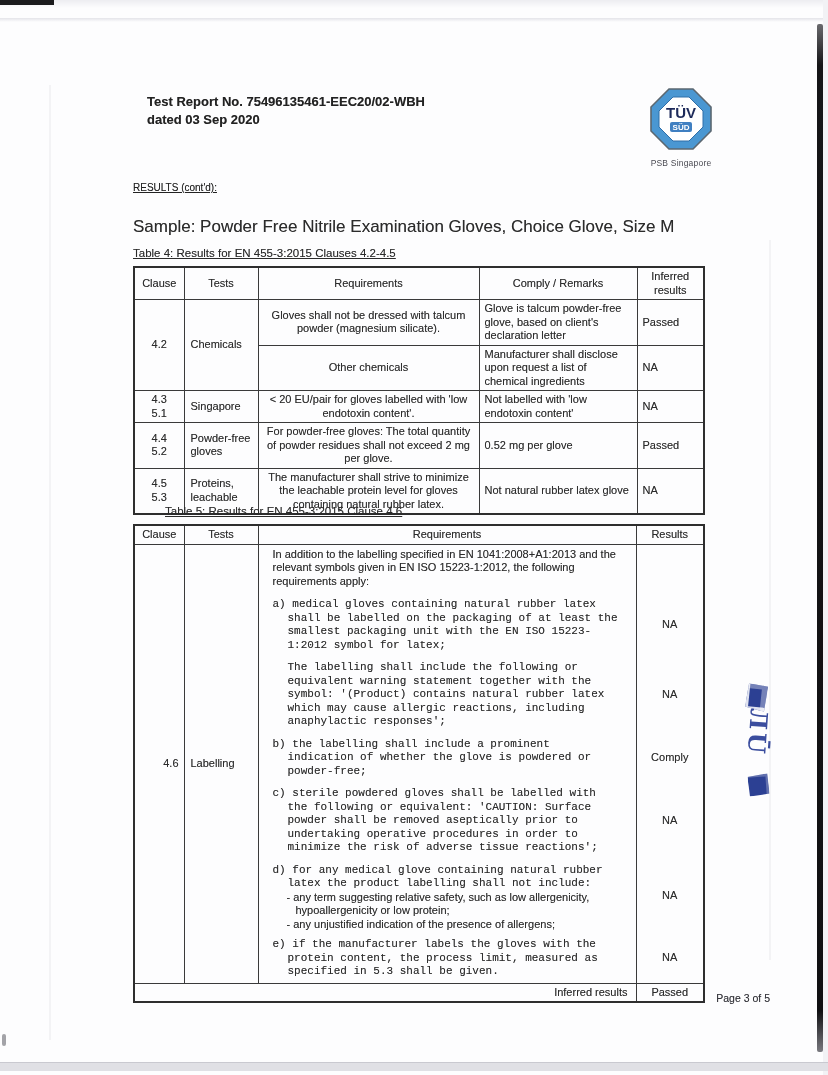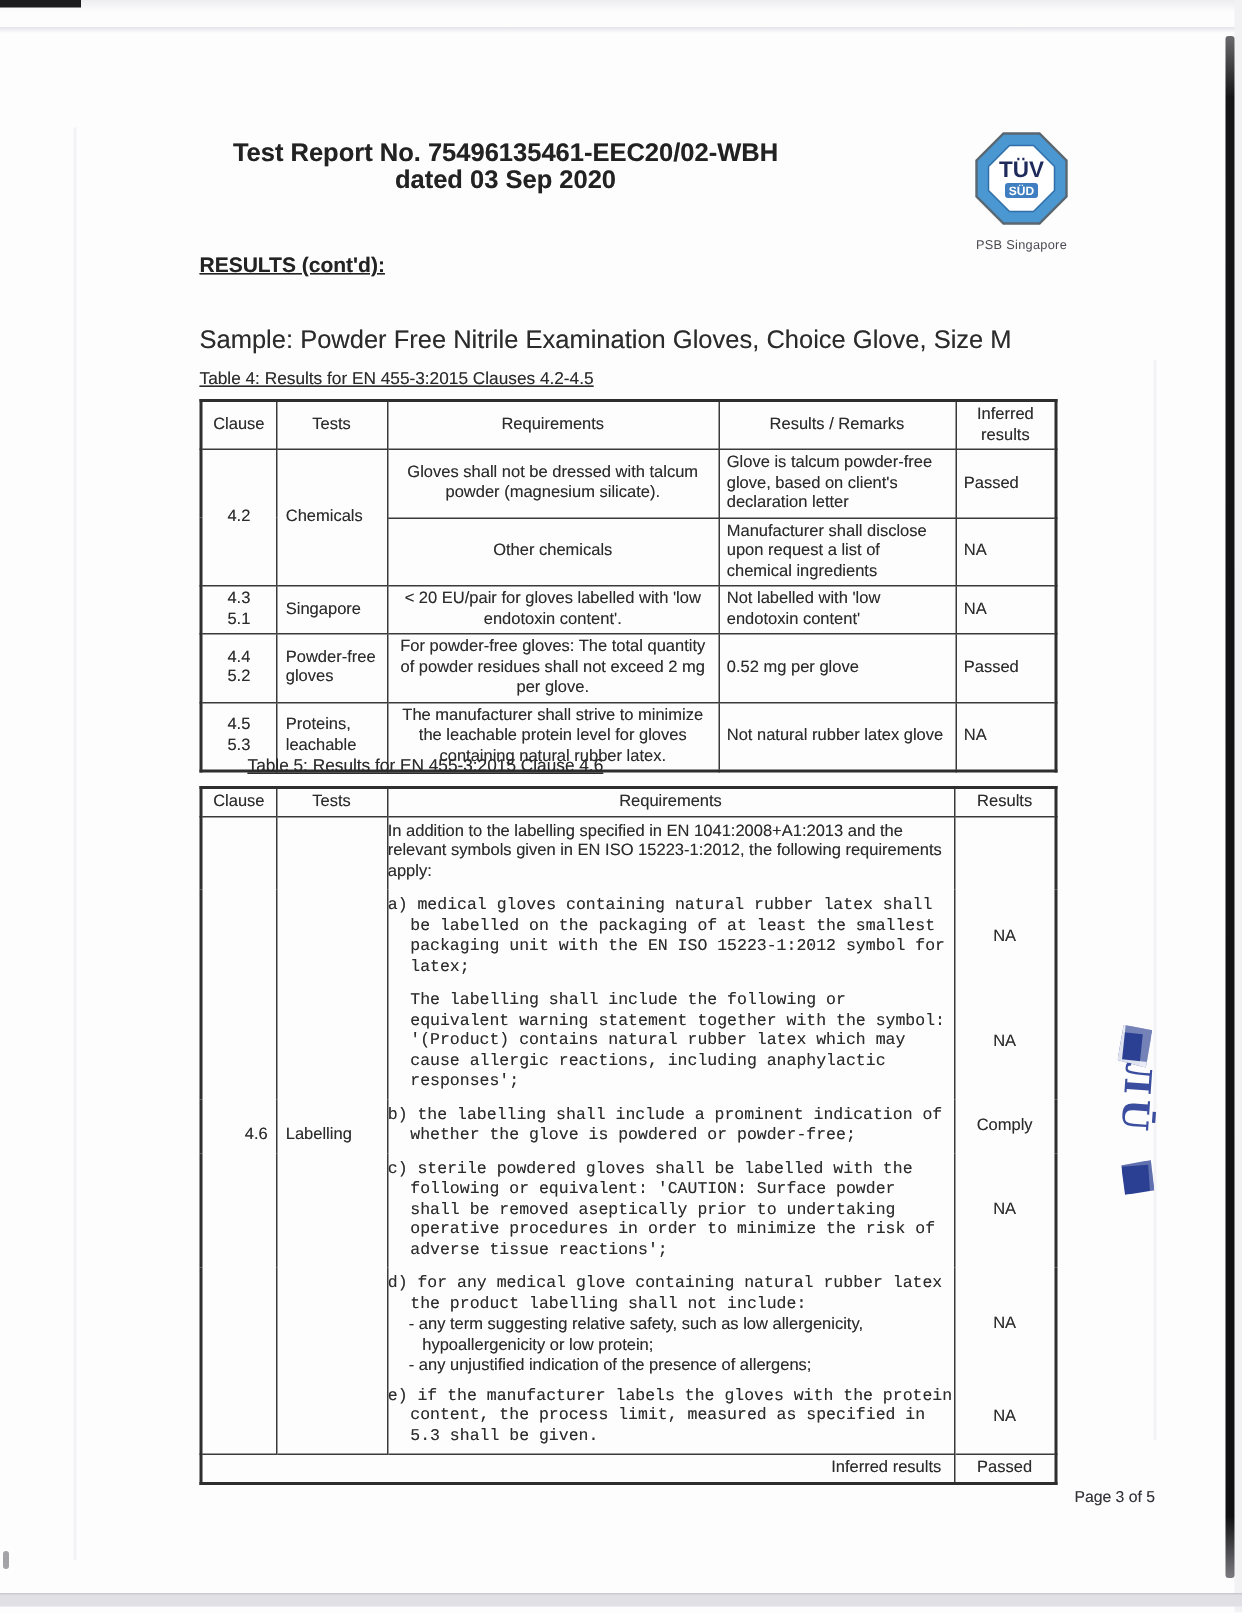--- a/index.html
+++ b/index.html
@@ -25,27 +25,27 @@
   .edge-bottom-band { position:absolute; left:0; top:1062px; width:828px; height:9px;
     background:#e0e0e5; border-top:1px solid #c9c9d0; }
   .edge-bottomleft-mark { position:absolute; left:2px; top:1034px; width:4px; height:12px;
     background:rgba(90,90,96,.55); border-radius:2px; }
   .crease-left { position:absolute; left:49px; top:85px; width:2px; height:955px;
     background:rgba(60,60,80,.05); }
   .crease-right { position:absolute; left:769px; top:240px; width:2px; height:720px;
     background:rgba(60,60,80,.05); }
 
   
-  .report-header { position:absolute; left:147px; top:93px; width:380px; text-align:center;
-    font-weight:bold; font-size:17px; line-height:18px; color:#222; }
+  .report-header { position:absolute; left:147px; top:93px; width:380px; 
+    font-weight:bold; font-size:13px; line-height:18px; color:#222; }
   .logo-wrap { position:absolute; left:641px; top:88px; width:80px; text-align:center; }
   .logo-caption { font-size:8.5px; color:#4a4a52; margin-top:4px; letter-spacing:.2px; }
 
   
-  .results-heading { position:absolute; left:133px; top:168px; font-size:14px; font-weight:bold;
+  .results-heading { position:absolute; left:133px; top:182px; font-size:10px; font-weight:normal;
     text-decoration:underline; color:#232323; }
   .sample-line { position:absolute; left:133px; top:217px; font-size:17px; color:#2b2b2b; }
   .table4-title { position:absolute; left:133px; top:247px; font-size:11.5px;
     text-decoration:underline; color:#2b2b2b; }
   .table5-title { position:absolute; left:133px; top:505px; font-size:11.5px;
     text-decoration:underline; color:#2b2b2b;padding-left:32px; }
 
   
   table { border-collapse:collapse; table-layout:fixed; width:570px; background:transparent; }
   .t4 { position:absolute; left:133px; top:266px; }
@@ -59,21 +59,21 @@
   .t4 .c-tests { text-align:left; padding-left:6px; }
   .t4 .c-remark, .t4 .c-res { text-align:left; }
   .t4 .c-req { text-align:center; }
 
   .t5 { border:2px solid #2e2e2e; }
   .t5 th { border:1px solid #3a3a3a; }
   .t5 td { border:0; border-right:1px solid #3a3a3a; padding:2px 5px; }
   .t5 td:last-child { border-right:0; }
   .t5 .c-clause { text-align:right; }
   .t5 .c-tests  { text-align:left; padding-left:6px; }
-  .t5 .c-req { vertical-align:top; padding:2px 0; }
+  .t5 .c-req { vertical-align:top; padding:2px 14px; }
   .t5 .c-res { text-align:center; }
   .t5 .row-inferred td { border-top:1px solid #3a3a3a; }
   .t5 .inferred-label { text-align:right; padding-right:8px; }
   .item { padding-left:15px; text-indent:-15px; margin:3px 0 2px 0;font-family:Liberation Mono, monospace; }
   .intro { margin:1px 0 3px 0; }
   .dash { padding-left:23px; text-indent:-9px; }
 
   
   .page-number { position:absolute; left:660px; top:992px; width:110px; text-align:right;
     font-size:10.5px; color:#33333a; }
@@ -134,21 +134,21 @@
       <col style="width:74px">
       <col style="width:221px">
       <col style="width:158px">
       <col style="width:67px">
     </colgroup>
   <tbody>
       <tr>
     <th>Clause</th>
     <th>Tests</th>
     <th>Requirements</th>
-    <th>Results / Remarks</th>
+    <th>Comply / Remarks</th>
     <th style="white-space:pre-line">Inferred
 results</th>
   </tr>
   <tr>
     <td class="c-clause" rowspan="2">4.2</td>
     <td class="c-tests" rowspan="2">Chemicals</td>
     <td class="c-req" style="height:42px">Gloves shall not be dressed with talcum powder (magnesium silicate).</td>
     <td class="c-remark">Glove is talcum powder-free glove, based on client's declaration letter</td>
     <td class="c-res">Passed</td>
   </tr>

